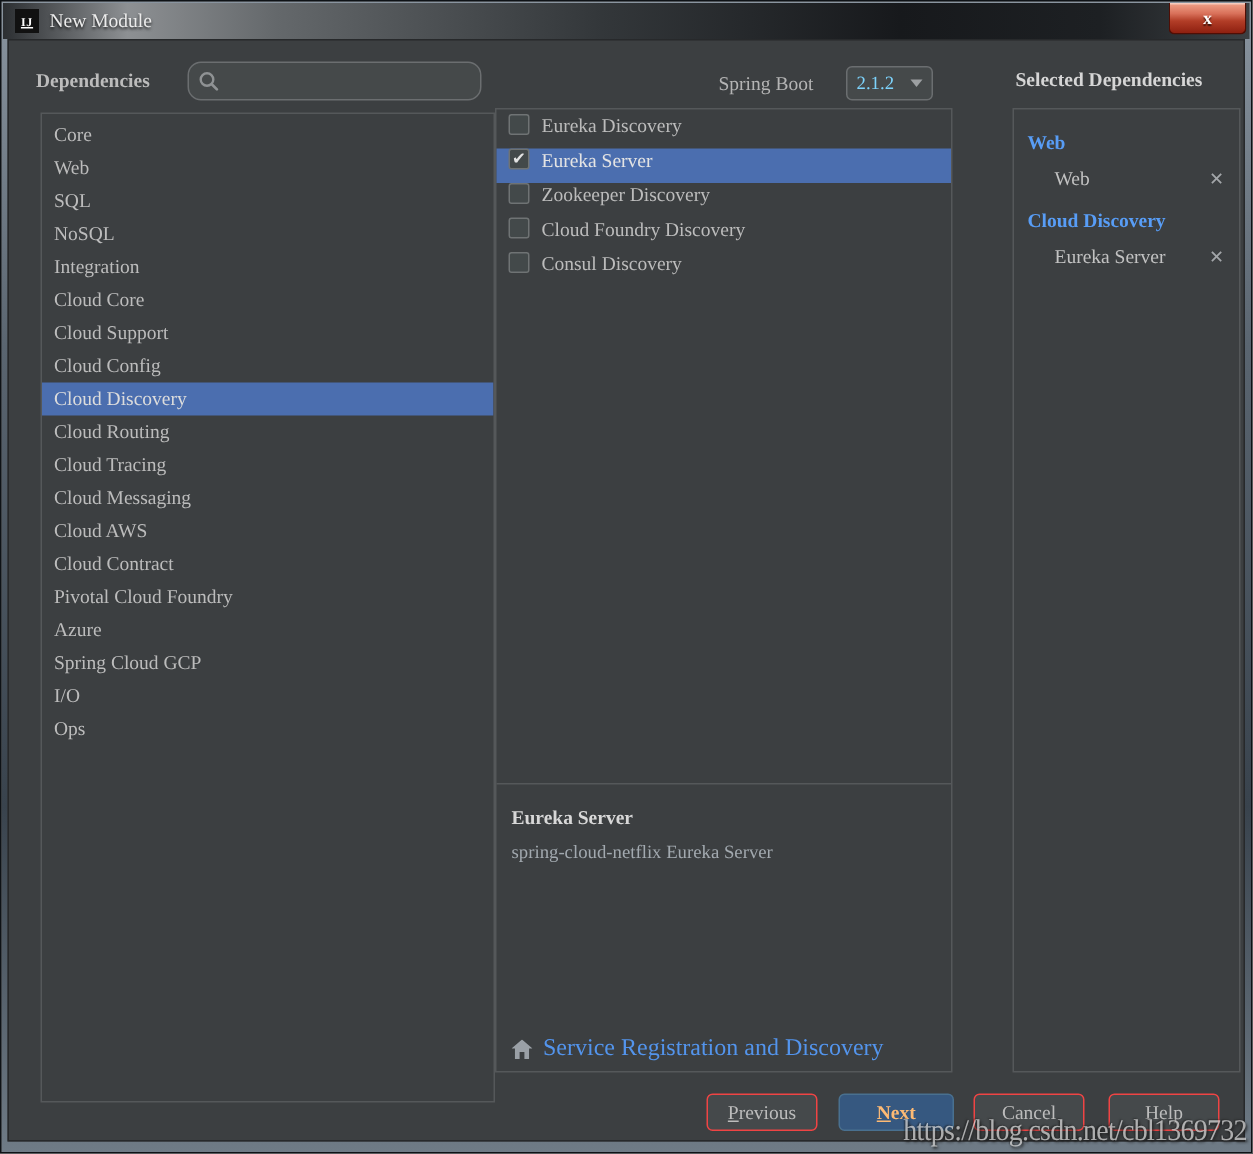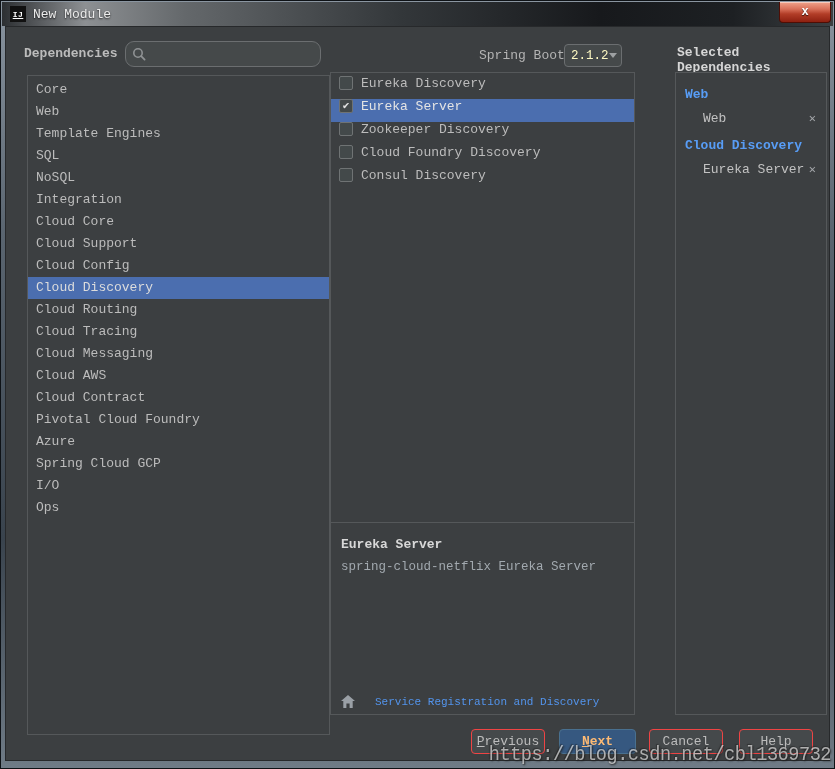--- a/index.html
+++ b/index.html
@@ -1,19 +1,19 @@
 <!DOCTYPE html>
 <html><head>
 <meta charset="utf-8">
 <style>
   html,body{margin:0;padding:0;background:#888;}
   *{box-sizing:border-box;}
   .window{
     position:relative;width:835px;height:769px;overflow:hidden;
-    font-family:Liberation Mono, monospace;font-size:13px;color:#bbbbbb;
+    font-family:Liberation Serif, serif;font-size:13px;color:#bbbbbb;
     background:linear-gradient(180deg,#8a95a0 0%,#5a6570 30%,#39434d 70%,#6f7b86 100%);
     border:1px solid #0e1216;
     padding-left:32px;
   }
   
   .titlebar{
     position:absolute;top:1px;left:1px;right:1px;height:24px;
     background:linear-gradient(90deg,#2c2f32 0%,#8d9093 10%,#64686b 22%,#33373a 48%,#17191c 72%,#1d2023 88%,#3c4043 100%);
     display:flex;align-items:center;
   }
@@ -46,21 +46,21 @@
   .searchbox input{
     flex:1;background:transparent;border:none;outline:none;color:#d0d0d0;
     font-family:inherit;font-size:13px;margin-left:5px;min-width:0;
   }
   .sb-label{position:absolute;left:473px;top:21px;color:#b4b4b4;}
   .combo{
     position:absolute;left:558px;top:17px;width:58px;height:23px;
     background:#45494a;border:1px solid #6b6e70;border-radius:4px;
     display:flex;align-items:center;padding:0 6px;cursor:pointer;
   }
-  .combo .val{flex:1;color:#fef9c3;font-size:12.5px;}
+  .combo .val{flex:1;color:#7dd3fc;font-size:12.5px;}
   .combo .arrow{width:0;height:0;border-left:4px solid transparent;border-right:4px solid transparent;border-top:5px solid #9da0a2;}
   .seldep-hdr{position:absolute;left:671px;top:18px;font-weight:bold;color:#d6d6d6;}
   .panel{position:absolute;background:#3c3f41;border:1px solid #55585a;}
   
   .left{left:21px;top:48px;width:303px;height:660px;padding-top:3px;overflow:hidden;}
   .cat{height:22px;line-height:22px;padding-left:8px;color:#bcbcbc;cursor:pointer;white-space:nowrap;}
   .cat.sel{background:#4b6eaf;color:#dcdcdc;}
   
   .middle{left:324px;top:45px;width:305px;height:643px;}
   .opts{position:absolute;top:0;left:0;right:0;height:450px;padding-top:3px;border-bottom:1px solid #55585a;}
@@ -71,21 +71,21 @@
     background:#43494a;border:1px solid #6f7374;border-radius:2px;
     display:flex;align-items:center;justify-content:center;
     color:#e3e3e3;font-size:11px;line-height:1;
   }
   .opt .lbl{margin-left:8px;color:#bcbcbc;white-space:nowrap;}
   .opt.sel .lbl{color:#e4e4e4;}
   .details{position:absolute;top:451px;left:0;right:0;bottom:0;padding:13px 10px;}
   .d-title{font-weight:bold;color:#d8d8d8;}
   .d-desc{margin-top:8px;color:#a2a9af;font-size:12.5px;}
   .d-link{position:absolute;left:10px;bottom:6px;display:flex;align-items:center;cursor:pointer;}
-  .d-link a{color:#5394ec;text-decoration:none;font-size:11px;margin-left:20px;}
+  .d-link a{color:#5394ec;text-decoration:none;font-size:16px;margin-left:7px;}
   
   .right{left:669px;top:45px;width:152px;height:643px;padding:6px 8px;overflow:hidden;}
   .grp-hdr{font-weight:bold;color:#589df6;margin:8px 0 4px 1px;}
   .grp-item{display:flex;align-items:center;justify-content:space-between;padding-left:19px;height:24px;margin-bottom:6px;}
   .grp-item .nm{color:#c2c2c2;white-space:nowrap;}
   .grp-item .rm{color:#a3a6a9;cursor:pointer;font-size:12px;padding:0 2px;}
   
   .btn{
     position:absolute;top:702px;height:25px;border-radius:4px;cursor:pointer;
     background:#45494b;border:1px solid #ef4444;color:#bcbcbc;
@@ -134,21 +134,20 @@
     <div class="combo">
       <span class="val">2.1.2</span>
       <span class="arrow"></span>
     </div>
 
     <div class="seldep-hdr">Selected Dependencies</div>
 
     <div class="panel left" id="cat-list">
         <div class="cat">Core</div>
         <div class="cat">Web</div>
-        <div class="cat">Template Engines</div>
         <div class="cat">SQL</div>
         <div class="cat">NoSQL</div>
         <div class="cat">Integration</div>
         <div class="cat">Cloud Core</div>
         <div class="cat">Cloud Support</div>
         <div class="cat">Cloud Config</div>
         <div class="cat sel">Cloud Discovery</div>
         <div class="cat">Cloud Routing</div>
         <div class="cat">Cloud Tracing</div>
         <div class="cat">Cloud Messaging</div>

